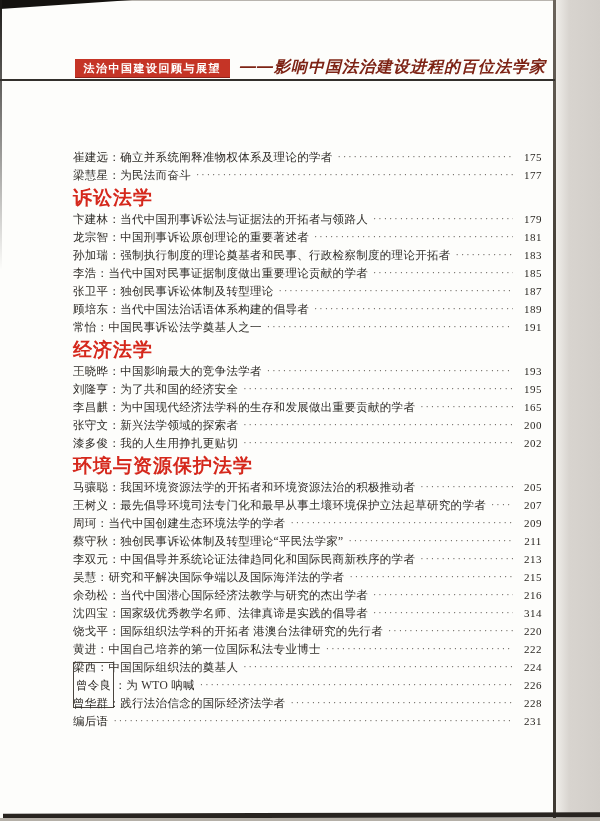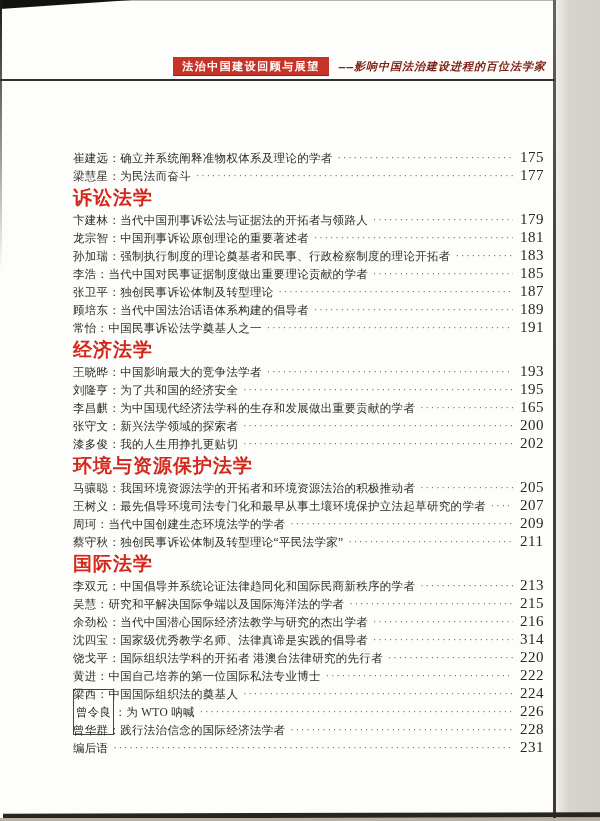--- a/index.html
+++ b/index.html
@@ -27,40 +27,40 @@
   .edge-bottom-strip{position:absolute;left:0;top:818px;width:100%;height:3px;background:#b5b0a8;}
 
   
   .header{position:absolute;top:57px;right:54px;display:flex;align-items:center;gap:10px;}
   .badge{
     background:var(--badge-red);color:#fff;font-family:"Liberation Sans","DejaVu Sans",sans-serif;
     font-weight:bold;font-size:11px;line-height:14px;padding:2px 9px;letter-spacing:1.5px;
     box-shadow:0 1px 0 #8f221a;
   }
   .subtitle{
-    font-family:Liberation Mono, monospace;font-weight:bold;font-style:italic;
-    color:var(--subtitle-red);font-size:11px;letter-spacing:1px;white-space:nowrap;
+    font-family:Liberation Sans, sans-serif;font-weight:bold;font-style:italic;
+    color:var(--subtitle-red);font-size:16px;letter-spacing:1px;white-space:nowrap;
   }
   .rule{position:absolute;top:79px;left:0;width:555px;height:2px;background:#33302c;}
 
   
   .toc{position:absolute;left:73px;top:148px;width:473px;}
   .section-heading{
     color:var(--accent-red);font-weight:bold;font-size:19px;line-height:16px;
     margin:6px 0 4px;font-family:"Liberation Sans","DejaVu Sans",sans-serif;letter-spacing:1px;
   }
   .row{display:flex;align-items:baseline;height:18px;line-height:18px;font-size:11.5px;}
   .title{white-space:nowrap;letter-spacing:0.3px;}
   .boxed{border:1px solid #4a453e;padding:16px 2px;}
   .dots{flex:1;overflow:hidden;white-space:nowrap;color:#5a554e;margin:0 2px 0 5px;position:relative;top:-1px;}
   .dots::before{
     content:"························································································································································";
     font-size:10px;letter-spacing:2px;
   }
-  .page-num{min-width:26px;text-align:left;padding-left:5px;font-size:15px;color:#2a2722;letter-spacing:0.5px;}
+  .page-num{min-width:26px;text-align:center;padding-left:5px;font-size:11px;color:#2a2722;letter-spacing:0.5px;}
 </style>
 </head>
 <body>
 
 <div class="scan">
   <div class="edge-top-line"></div>
   <div class="edge-top-wedge"></div>
   <div class="edge-left-line"></div>
   <div class="edge-right-strip"></div>
   <div class="edge-right-line"></div>
@@ -160,21 +160,20 @@
       <div class="row">
         <span class="title">周珂：当代中国创建生态环境法学的学者</span>
         <span class="dots"></span>
         <span class="page-num">209</span>
       </div>
       <div class="row">
         <span class="title">蔡守秋：独创民事诉讼体制及转型理论“平民法学家”</span>
         <span class="dots"></span>
         <span class="page-num">211</span>
       </div>
-      <div class="section-heading">国际法学</div>
       <div class="row">
         <span class="title">李双元：中国倡导并系统论证法律趋同化和国际民商新秩序的学者</span>
         <span class="dots"></span>
         <span class="page-num">213</span>
       </div>
       <div class="row">
         <span class="title">吴慧：研究和平解决国际争端以及国际海洋法的学者</span>
         <span class="dots"></span>
         <span class="page-num">215</span>
       </div>

